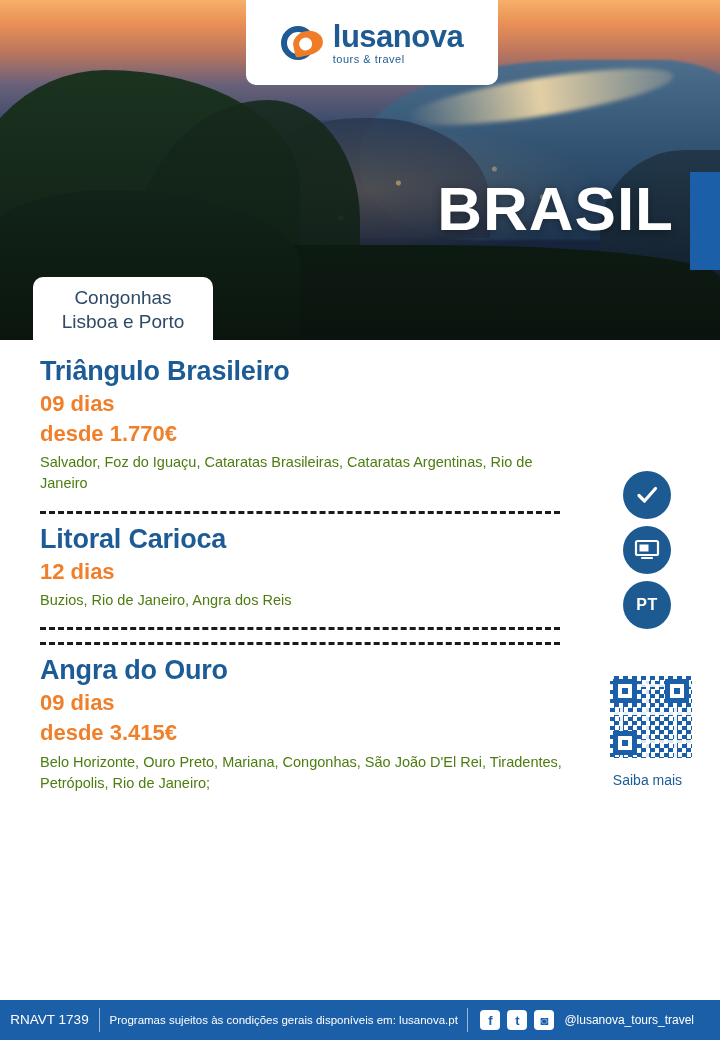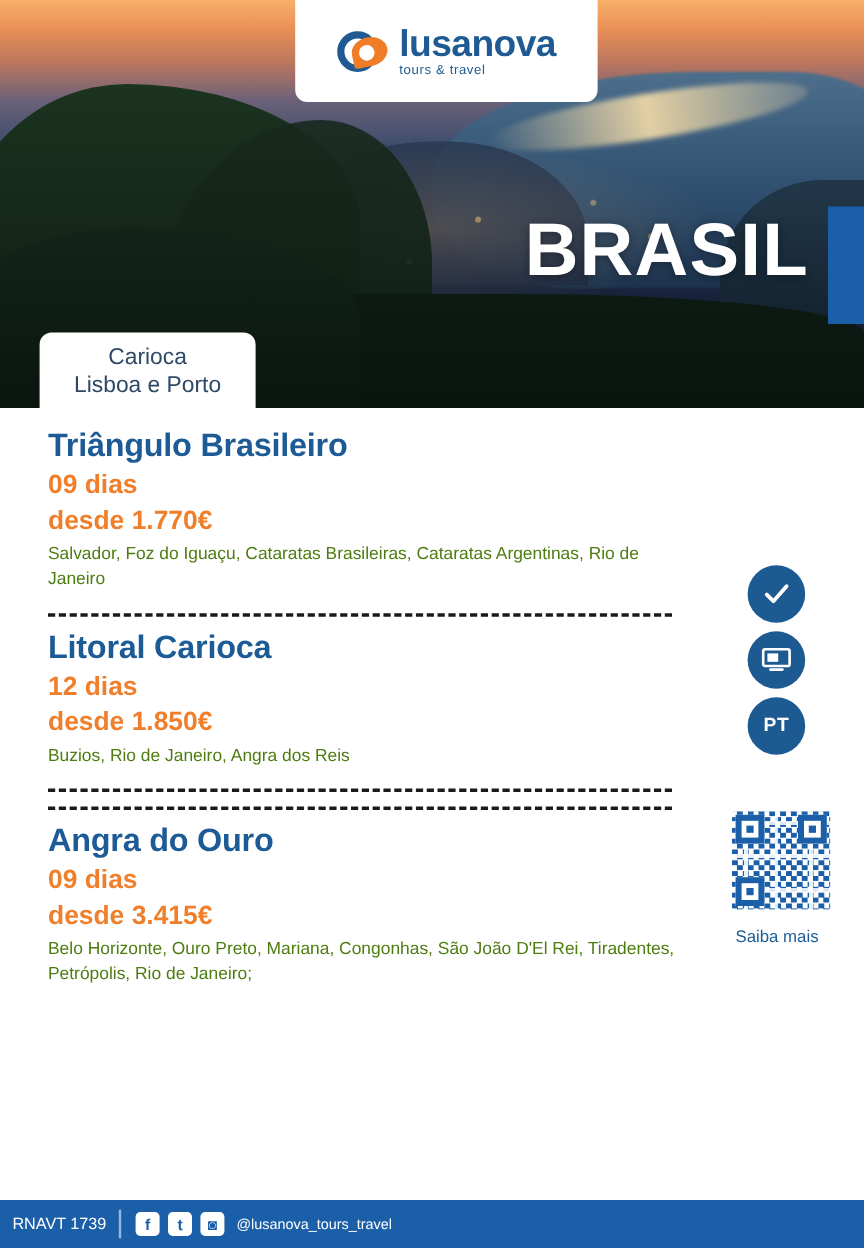--- a/index.html
+++ b/index.html
@@ -363,41 +363,40 @@
         <div class="logo-ring"></div>
         <div class="logo-swoosh"></div>
       </div>
       <div class="logo-text">
         <div class="logo-name">lusanova</div>
         <div class="logo-sub">tours &amp; travel</div>
       </div>
     </div>
 
     <div class="dep-card">
-      <div class="dep-line">Carioca</div>
+      <div class="dep-line">Congonhas</div>
       <div class="dep-line">Lisboa e Porto</div>
     </div>
   </div>
 
   <div class="body">
 
     <div class="tours">
 
       <div class="tour">
         <div class="tour-title">Triângulo Brasileiro</div>
         <div class="tour-days">09 dias</div>
         <div class="tour-price">desde 1.770€</div>
         <div class="tour-cities">Salvador, Foz do Iguaçu, Cataratas Brasileiras, Cataratas Argentinas, Rio de Janeiro</div>
       </div>
       <div class="divider"></div>
 
       <div class="tour">
         <div class="tour-title">Litoral Carioca</div>
         <div class="tour-days">12 dias</div>
-        <div class="tour-price">desde 1.850€</div>
         <div class="tour-cities">Buzios, Rio de Janeiro, Angra dos Reis</div>
       </div>
       <div class="divider"></div>
 
       <div class="divider"></div>
 
       <div class="tour">
         <div class="tour-title">Angra do Ouro</div>
         <div class="tour-days">09 dias</div>
         <div class="tour-price">desde 3.415€</div>
@@ -429,20 +428,21 @@
         <div class="qr-eye tr"></div>
         <div class="qr-eye bl"></div>
       </div>
       <div class="qr-label">Saiba mais</div>
     </div>
 
   </div>
 
   <div class="footer">
     <div class="footer-rnavt">RNAVT 1739</div>
+    <div class="footer-terms">Programas sujeitos às condições gerais disponíveis em: lusanova.pt</div>
     <div class="footer-social">
       <span class="soc">f</span>
       <span class="soc">t</span>
       <span class="soc">◙</span>
     </div>
     <div class="footer-handle">@lusanova_tours_travel</div>
   </div>
 
 </div>
 

